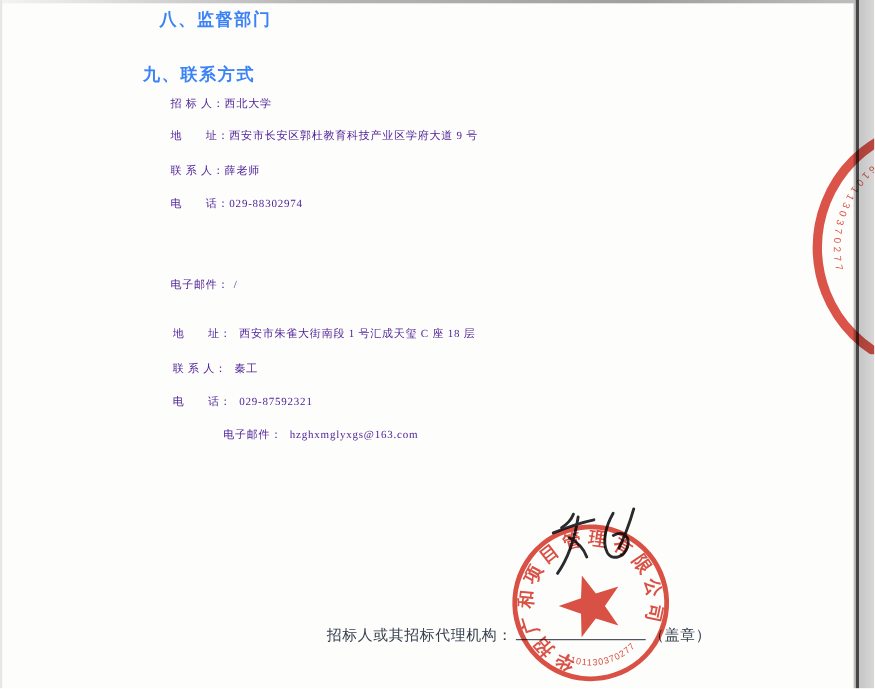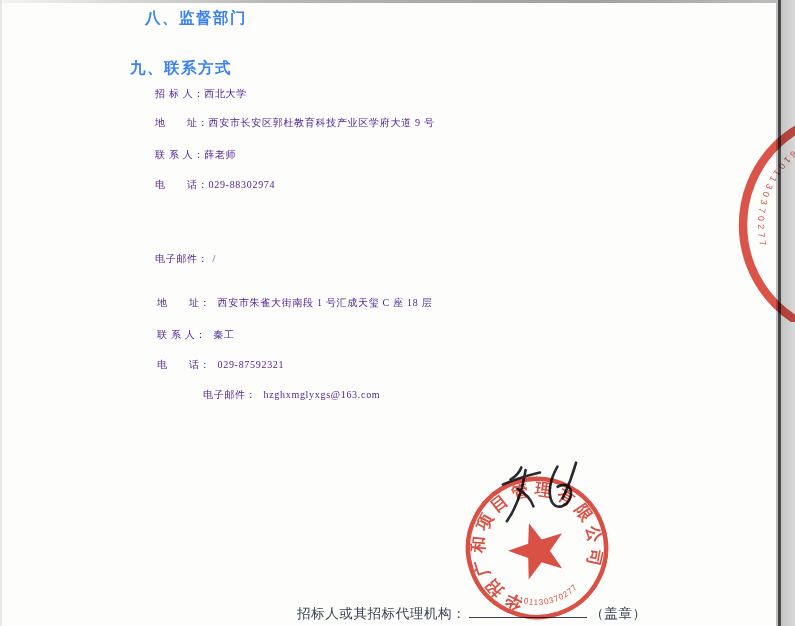--- a/index.html
+++ b/index.html
@@ -74,21 +74,21 @@
   <div class="row agency" style="left:157px; top:328px;">
     <span class="lbl">联 系 人：</span><span class="val">秦工</span>
   </div>
   <div class="row agency" style="left:157px; top:358px;">
     <span class="lbl">电　　话：</span><span class="val">029-87592321</span>
   </div>
   <div class="row agency" style="left:157px; top:388px;margin-left:46px;">
     <span class="lbl">电子邮件：</span><span class="val">hzghxmglyxgs@163.com</span>
   </div>
 
-  <div class="signrow" style="left:297px; top:568px;margin-top:36px;">
+  <div class="signrow" style="left:297px; top:568px;">
     <span>招标人或其招标代理机构：</span><span class="uline u2"></span><span>（盖章）</span>
   </div>
 
   <svg class="stamp-svg" viewBox="0 0 170 170">
     <g transform="translate(85,86) rotate(-18)" fill="none">
       <circle r="69" stroke="#d6382b" stroke-width="4.5"></circle>
       <polygon points="0,-26 7.1,-6.7 28.5,-6.3 11.4,6.7 17.6,27.3 0,15 -17.6,27.3 -11.4,6.7 -28.5,-6.3 -7.1,-6.7" fill="#d6382b"></polygon>
       <path id="arcTop" d="M -26.5 45.9 A 53 53 0 1 1 26.5 45.9"></path>
       <path id="arcBot" d="M -40.3 40.3 A 57 57 0 0 0 40.3 40.3"></path>
       <text font-size="16.5" letter-spacing="5" fill="#d6382b" font-family="Liberation Serif, serif" font-weight="bold">

